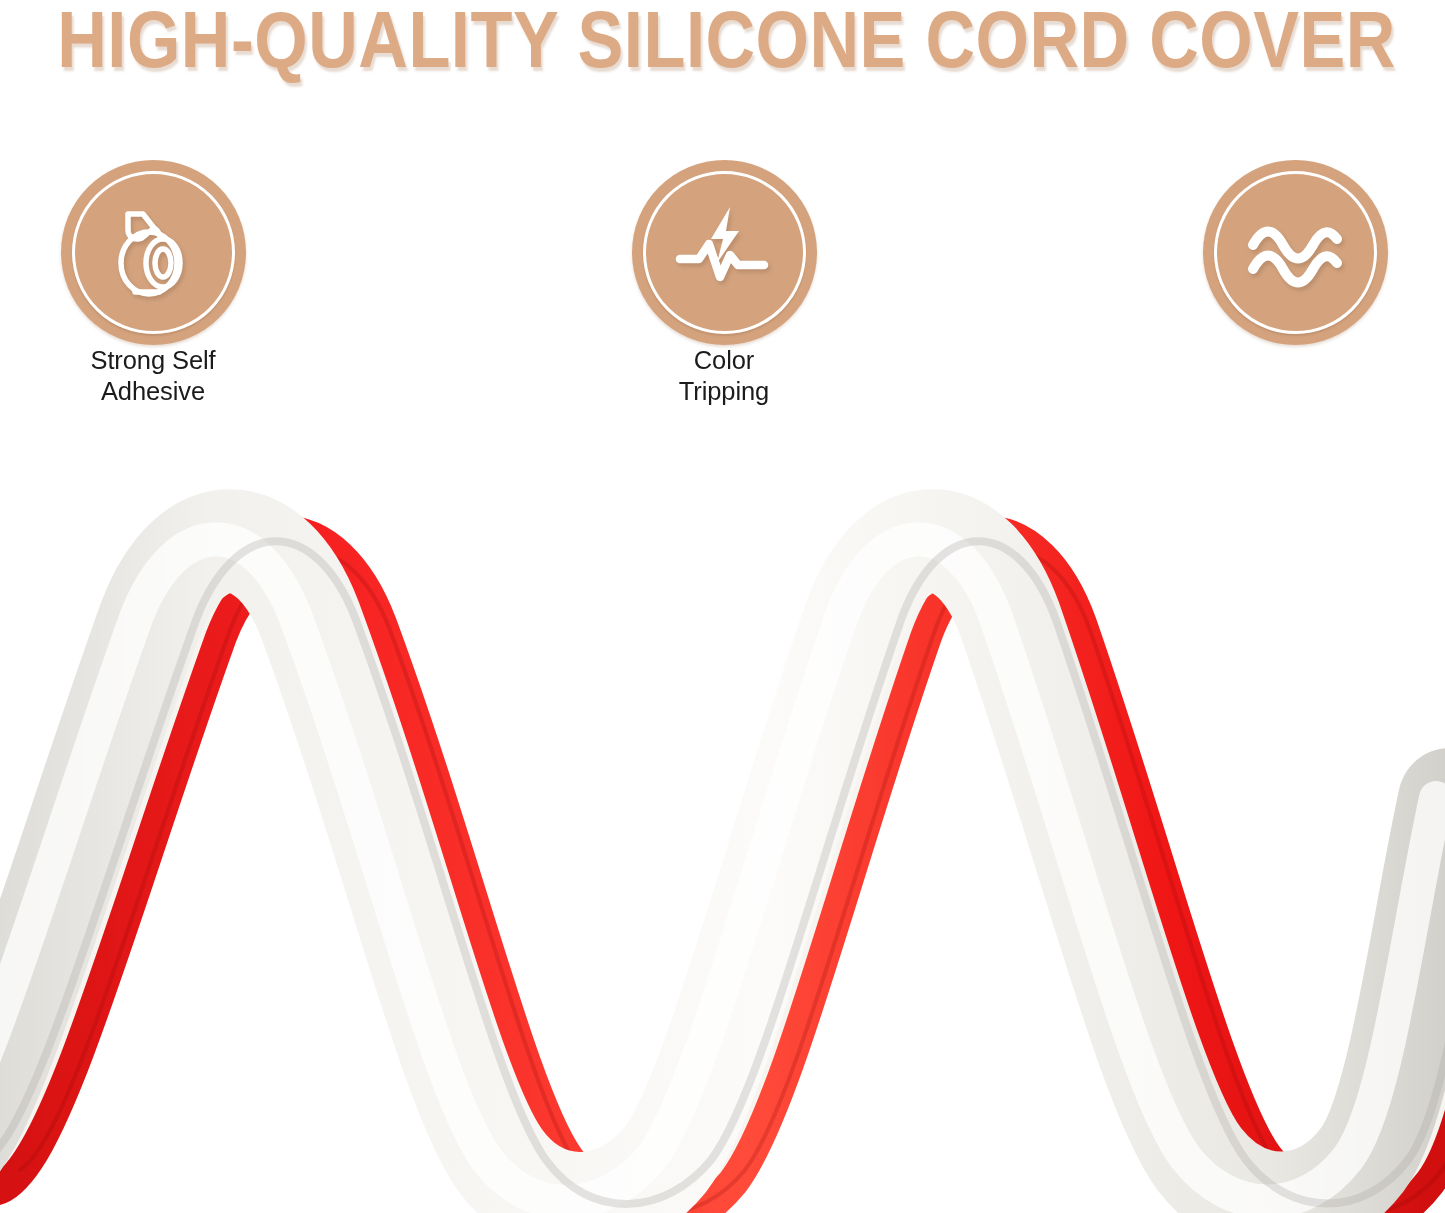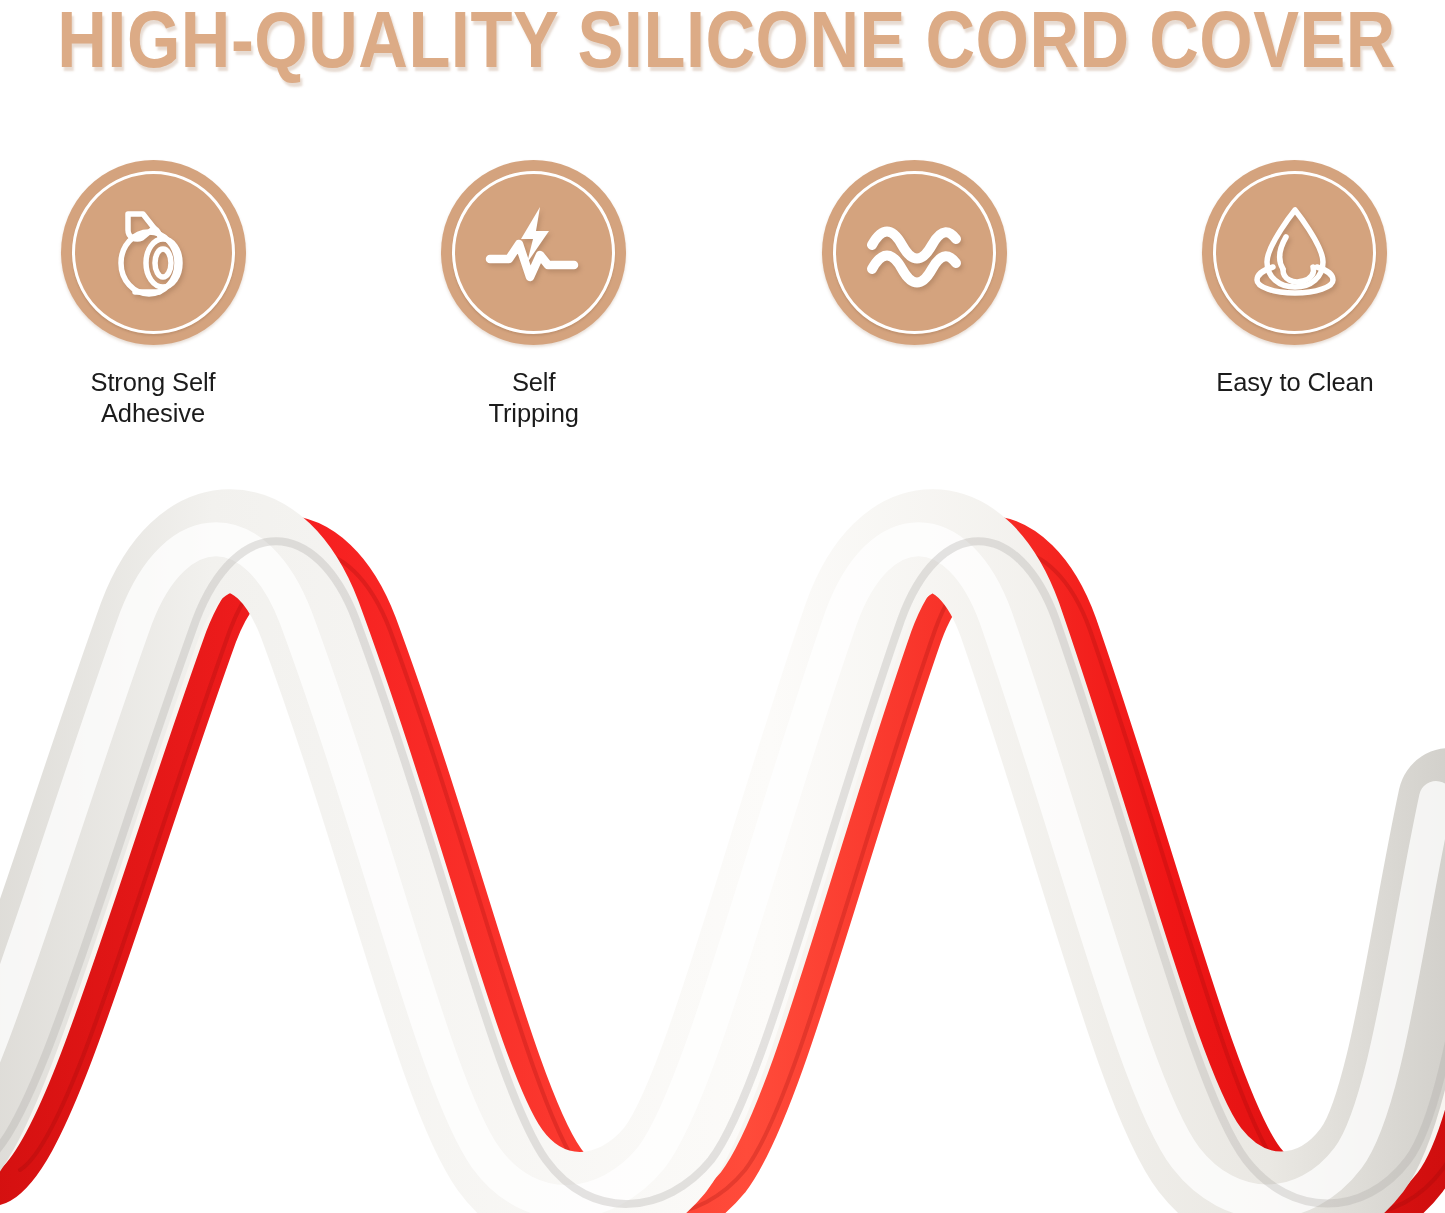--- a/index.html
+++ b/index.html
@@ -78,21 +78,20 @@
     border-radius: 50%;
     border: 3.5px solid #FFFFFF;
     box-shadow: 0 2px 2px rgba(150,110,80,0.30);
   }
   .badge svg {
     position: relative;
     z-index: 2;
     filter: drop-shadow(2px 3px 2px rgba(150,110,80,0.42));
   }
   .feature-label {
-    margin-top: 22px;
     text-align: center;
     font-family: "Liberation Sans", sans-serif;
     font-size: 25.5px;
     line-height: 31px;
     color: #1b1b1b;
     letter-spacing: -0.1px;
     white-space: pre-line;
   }
 
   
@@ -134,50 +133,37 @@
 Adhesive</div>
   </div>
 
   <div class="feature">
     <div class="badge">
       <svg width="112" height="112" viewBox="0 0 112 112">
         <path d="M62 10 L43 42 L55 42 L49 66 L71 34 L58 34 Z" fill="#FFFFFF"></path>
         <path d="M12 62 L31 62 L41 47 L52 80 L62 58 L70 68 L96 68" fill="none" stroke="#FFFFFF" stroke-width="8.5" stroke-linecap="round" stroke-linejoin="round"></path>
       </svg>
     </div>
-    <div class="feature-label">Self
+    <div class="feature-label">Color
 Tripping</div>
   </div>
 
   <div class="feature">
     <div class="badge">
       <svg width="112" height="112" viewBox="0 0 112 112">
         <g fill="none" stroke="#FFFFFF" stroke-width="10" stroke-linecap="round">
           <path d="M14 48 C24 30 34 30 44 48 C54 66 64 66 74 48 C84 30 92 34 98 42"></path>
           <path d="M14 72 C24 54 34 54 44 72 C54 90 64 90 74 72 C84 54 92 58 98 66"></path>
         </g>
       </svg>
     </div>
   </div>
 
 
 
-  <div class="feature">
-    <div class="badge">
-      <svg width="112" height="112" viewBox="0 0 112 112">
-        <g fill="none" stroke="#FFFFFF" stroke-width="5.5" stroke-linecap="round" stroke-linejoin="round">
-          <path d="M56 13 C56 13 28 48 28 65 C28 80 40 90 56 90 C72 90 84 80 84 65 C84 48 56 13 56 13 Z"></path>
-          <path d="M47 40 C40 52 38 62 44 72"></path>
-          <path d="M44 73 C44 82 54 87 64 84 C72 82 76 76 74 70"></path>
-          <path d="M34 70 C24 73 18 78 18 83 C18 90 35 96 56 96 C77 96 94 90 94 83 C94 78 88 73 78 70"></path>
-        </g>
-      </svg>
-    </div>
-    <div class="feature-label">Easy to Clean</div>
-  </div>
 
 </div>
 
 <div class="product">
   <svg width="1445" height="743" viewBox="0 0 1445 743">
     <defs>
       <linearGradient id="bodyGrad" x1="0" y1="0" x2="1" y2="0">
         <stop offset="0%" stop-color="#D9D7D2"></stop>
         <stop offset="18%" stop-color="#F2F1EE"></stop>
         <stop offset="55%" stop-color="#FCFBF9"></stop>

